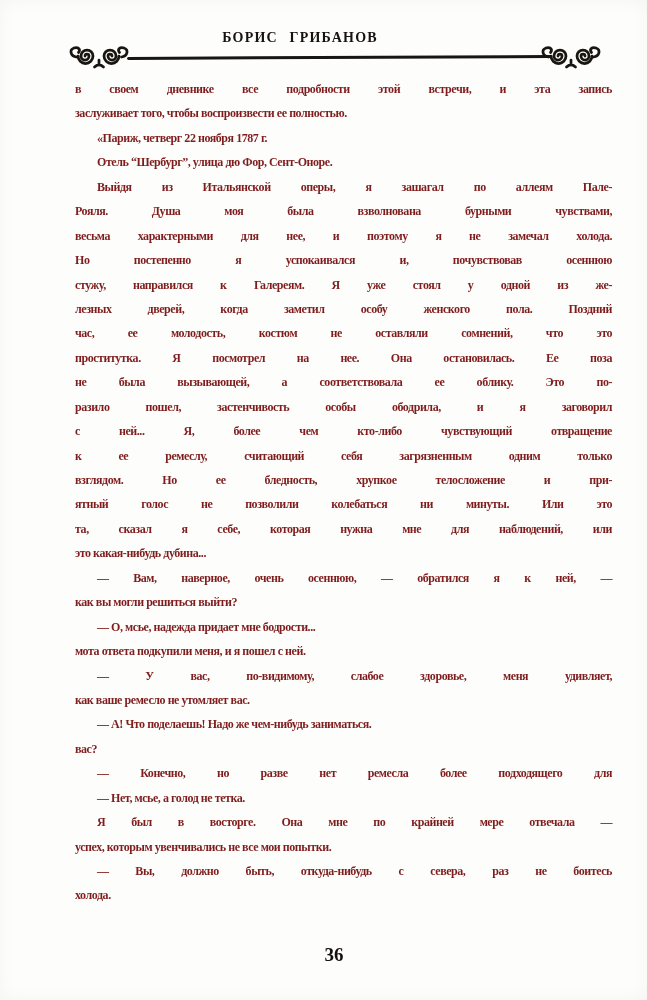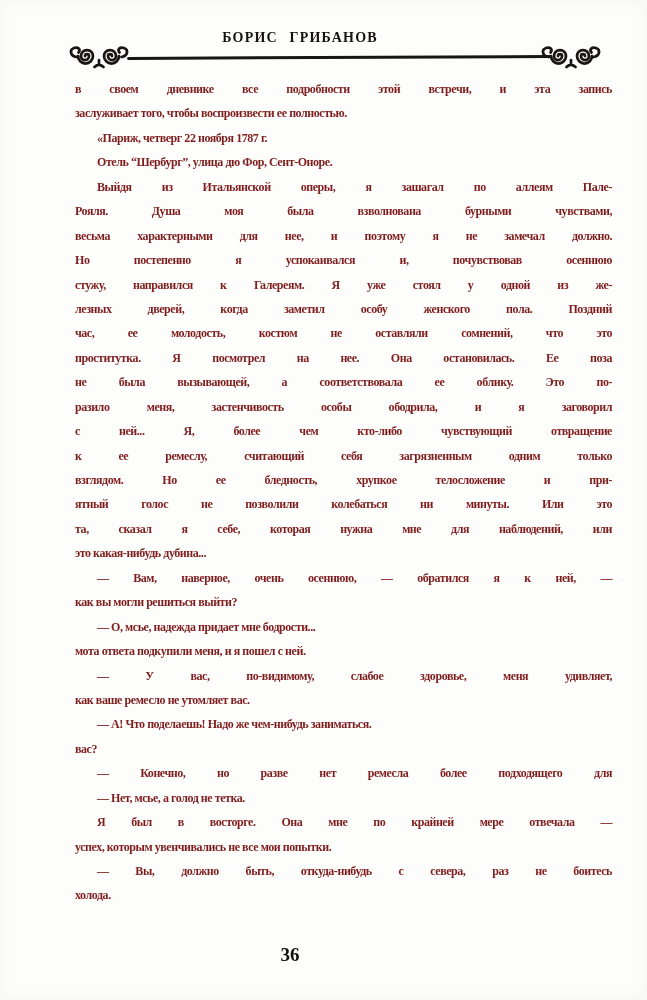--- a/index.html
+++ b/index.html
@@ -63,20 +63,21 @@
   .line.end { text-align-last: left; }
   .line.indent { text-indent: 22px; }
   
   .page-number {
     position: absolute;
     top: 944px; left: 0; width: 580px;
     text-align: center;
     font-size: 19px;
     font-weight: bold;
     color: #14110d;
+    padding-left: 44px;
   }
 </style>
 </head>
 <body>
 
 <div class="page">
 
   <div class="running-head-title">БОРИС ГРИБАНОВ</div>
 
   <svg class="ornament ornament-left" viewBox="0 0 124 60" xmlns="http://www.w3.org/2000/svg">
@@ -101,28 +102,28 @@
     </g>
   </svg>
 
   <div class="text-block" id="text-block">
       <div class="line">в своем дневнике все подробности этой встречи, и эта запись</div>
       <div class="line end">заслуживает того, чтобы воспроизвести ее полностью.</div>
       <div class="line indent end">«Париж, четверг 22 ноября 1787 г.</div>
       <div class="line indent end">Отель “Шербург”, улица дю Фор, Сент-Оноре.</div>
       <div class="line indent">Выйдя из Итальянской оперы, я зашагал по аллеям Пале-</div>
       <div class="line">Рояля. Душа моя была взволнована бурными чувствами,</div>
-      <div class="line">весьма характерными для нее, и поэтому я не замечал должно.</div>
+      <div class="line">весьма характерными для нее, и поэтому я не замечал холода.</div>
       <div class="line">Но постепенно я успокаивался и, почувствовав осеннюю</div>
       <div class="line">стужу, направился к Галереям. Я уже стоял у одной из же-</div>
       <div class="line">лезных дверей, когда заметил особу женского пола. Поздний</div>
       <div class="line">час, ее молодость, костюм не оставляли сомнений, что это</div>
       <div class="line">проститутка. Я посмотрел на нее. Она остановилась. Ее поза</div>
       <div class="line">не была вызывающей, а соответствовала ее облику. Это по-</div>
-      <div class="line">разило меня, застенчивость особы ободрила, и я заговорил</div>
+      <div class="line">разило пошел, застенчивость особы ободрила, и я заговорил</div>
       <div class="line">с ней... Я, более чем кто-либо чувствующий отвращение</div>
       <div class="line">к ее ремеслу, считающий себя загрязненным одним только</div>
       <div class="line">взглядом. Но ее бледность, хрупкое телосложение и при-</div>
       <div class="line">ятный голос не позволили колебаться ни минуты. Или это</div>
       <div class="line">та, сказал я себе, которая нужна мне для наблюдений, или</div>
       <div class="line end">это какая-нибудь дубина...</div>
       <div class="line indent">— Вам, наверное, очень осеннюю, — обратился я к ней, —</div>
       <div class="line end">как вы могли решиться выйти?</div>
       <div class="line indent end">— О, мсье, надежда придает мне бодрости...</div>
       <div class="line end">мота ответа подкупили меня, и я пошел с ней.</div>

